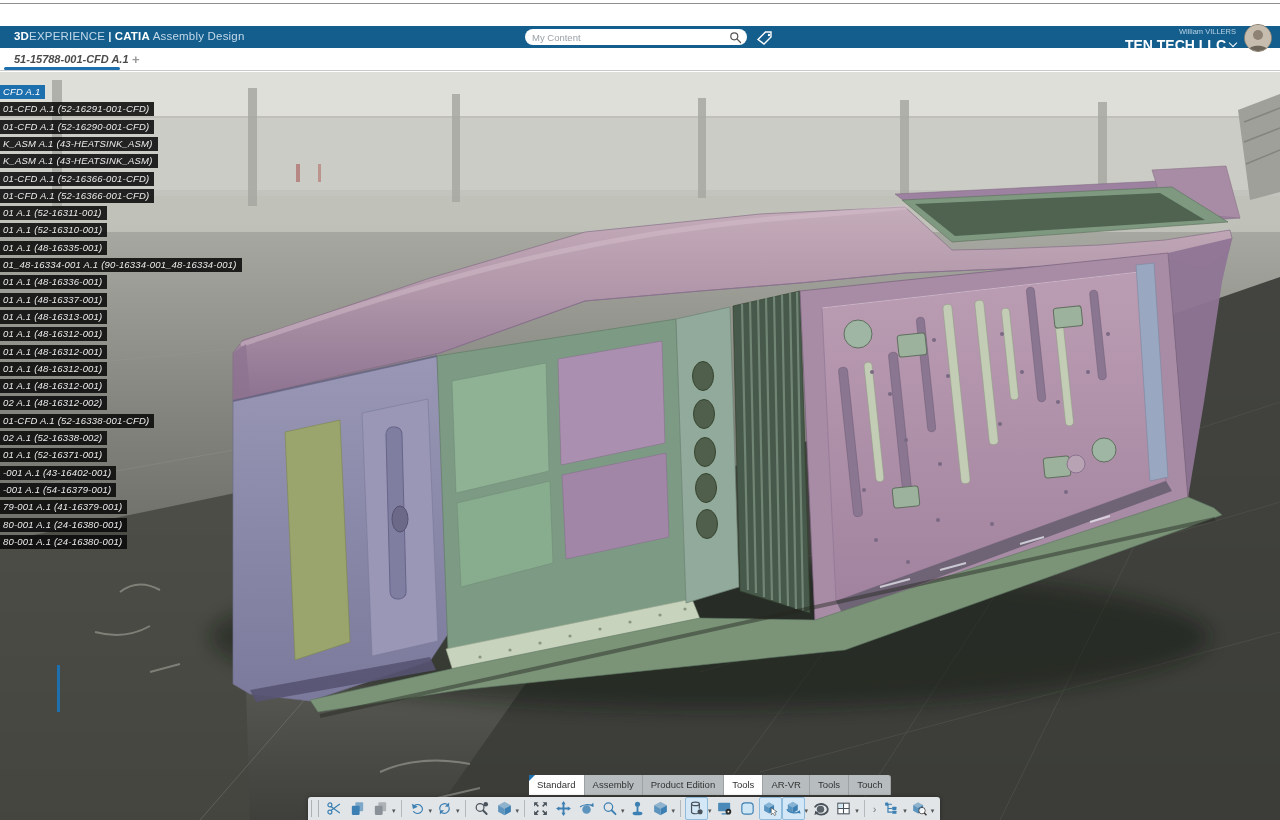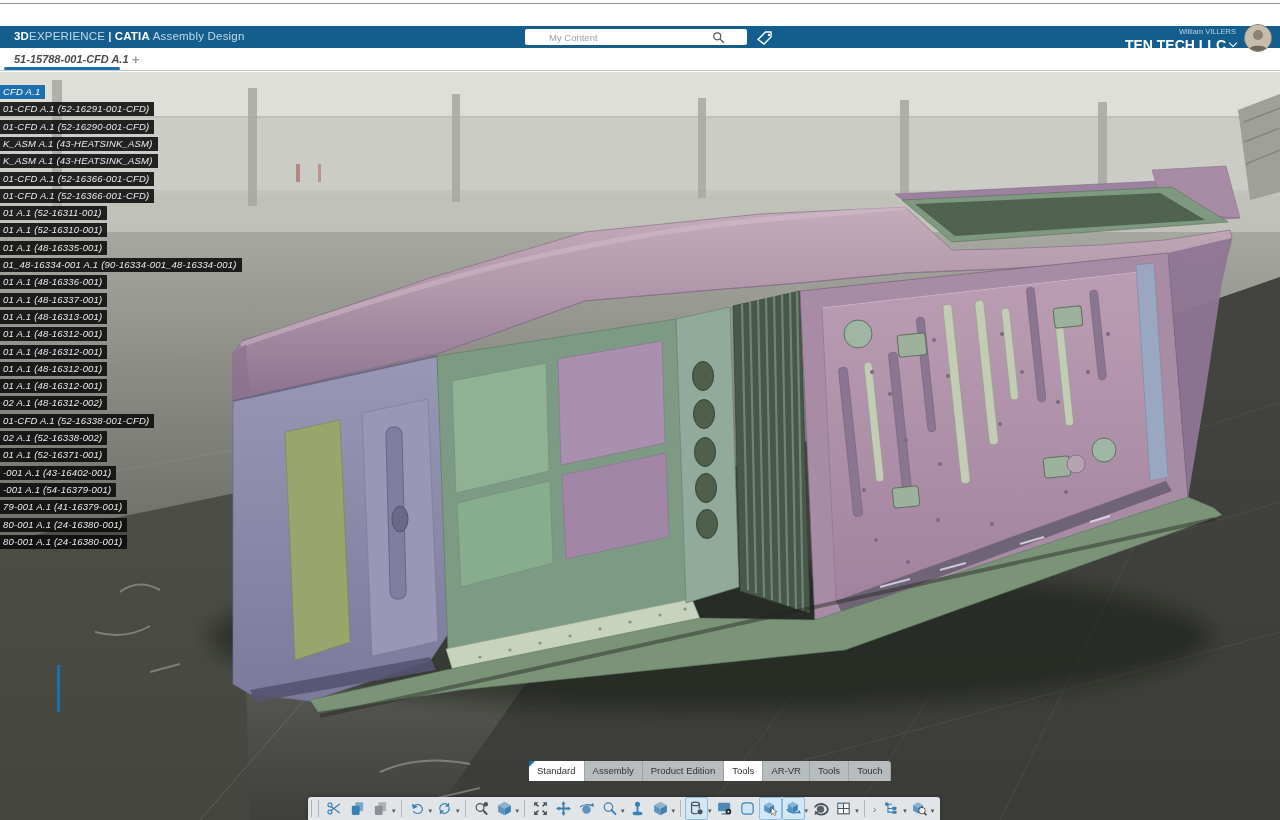--- a/index.html
+++ b/index.html
@@ -7,21 +7,21 @@
     width:1280px;height:820px;position:relative;overflow:hidden;background:#ffffff;
     font-family:"Liberation Sans",sans-serif;
   }
   .topline{position:absolute;top:3px;left:0;width:1280px;height:1px;background:#8f8f8f;}
   
   #appbar{position:absolute;top:26px;left:0;width:1280px;height:22px;background:var(--c-header_bar,#145e8d);}
   .logo{position:absolute;left:14px;top:4px;font-size:11.5px;color:#fff;white-space:nowrap;letter-spacing:.2px;}
   .logo .b{font-weight:bold;}
   .logo .lt{color:#c3d9ea;font-weight:normal;}
   .logo .dv{color:#e7f1f8;font-weight:bold;padding:0 3px;}
-  .search-wrap{position:absolute;left:525px;top:3px;width:222px;height:16px;background:#fff;border-radius:2px;display:flex;align-items:center;padding:0 22px;box-sizing:border-box;}
+  .search-wrap{position:absolute;left:525px;top:3px;width:222px;height:16px;background:#fff;border-radius:8px;display:flex;align-items:center;padding:0 5px;box-sizing:border-box;}
   .search-input{border:none;outline:none;flex:1;font-size:9.5px;color:#333;background:transparent;font-family:"Liberation Sans",sans-serif;}
   .search-input::placeholder{color:#9aa0a6;}
   .tag-wrap{position:absolute;left:756px;top:5px;width:18px;height:14px;}
   .userblock{position:absolute;right:44px;top:2px;text-align:right;line-height:1;}
   .user-name{font-size:7.5px;color:#b9d2e4;margin-bottom:2px;}
   .org-row{font-size:14px;font-weight:bold;color:#fff;display:flex;align-items:center;justify-content:flex-end;gap:4px;}
   .caret{width:5px;height:5px;border-right:1.5px solid #fff;border-bottom:1.5px solid #fff;transform:rotate(45deg);margin-top:-3px;}
   .avatar{position:absolute;right:8px;top:24px;width:26px;height:26px;border-radius:50%;background:#c2b9ac;overflow:hidden;z-index:10;border:1px solid #88806f;}
   
   #tabrow{position:absolute;top:48px;left:0;width:1280px;height:23px;background:#fff;border-bottom:1px solid #c9c9c9;box-sizing:border-box;}
@@ -29,21 +29,21 @@
   .tab-underline{position:absolute;left:4px;top:19px;width:116px;height:3px;background:var(--c-accent,#1d6fae);border-radius:2px;}
   .newtab{position:absolute;left:132px;top:4px;color:#999;font-size:13px;font-weight:bold;}
   
   #viewport{position:absolute;top:72px;left:0;width:1280px;height:748px;background:#9a9b93;}
   #scene{position:absolute;top:0;left:0;}
   .tree-overlay{position:absolute;left:0;top:0;z-index:5;width:260px;height:560px;}
   .tree-label{position:absolute;left:0;white-space:nowrap;background:rgba(8,8,8,0.87);color:#ececec;font-size:9.5px;font-style:italic;padding:1px 5px 2px 3px;letter-spacing:.2px;cursor:pointer;}
   .tree-label.selected{background:var(--c-accent,#1d6fae);color:#fff;}
   .tree-scroll{position:absolute;left:57px;top:593px;width:3px;height:47px;background:var(--c-accent,#1d6fae);z-index:5;}
   
-  .ab-tabs{position:absolute;left:529px;bottom:39px;display:flex;z-index:7;border-radius:7px;}
+  .ab-tabs{position:absolute;left:529px;bottom:25px;display:flex;z-index:7;border-radius:7px;}
   .ab-tab{font-size:9.5px;padding:4px 8px 5px;background:rgba(190,195,198,.95);color:#333;border-right:1px solid #9ea2a5;position:relative;white-space:nowrap;cursor:pointer;}
   .ab-tab:first-child{border-radius:3px 0 0 0;}
   .ab-tab:last-child{border-radius:0 3px 0 0;}
   .ab-tab.active{background:#fff;}
   .ab-tab .marker{position:absolute;left:0;top:0;width:0;height:0;border-left:6px solid var(--c-accent,#1d6fae);border-bottom:6px solid transparent;}
   .ab-bar{position:absolute;left:308px;bottom:0;height:23px;background:#e2e5e7;display:flex;align-items:center;padding:0 5px 0 2px;z-index:7;border-radius:3px 3px 0 0;box-shadow:0 0 4px rgba(0,0,0,.35);}
   .ab-handle{width:6px;height:17px;border-left:1px solid #aeb2b5;border-right:1px solid #aeb2b5;margin:0 4px 0 1px;cursor:pointer;}
   .ab-icon{width:21px;height:21px;display:flex;align-items:center;justify-content:center;border:1px solid transparent;border-radius:2px;cursor:pointer;flex:none;}
   .ab-icon.selected{background:var(--c-selected_bg,#d3e7f6);border-color:var(--c-selected_border,#8fbcdd);}
   .ab-icon svg{width:17px;height:17px;display:block;}

